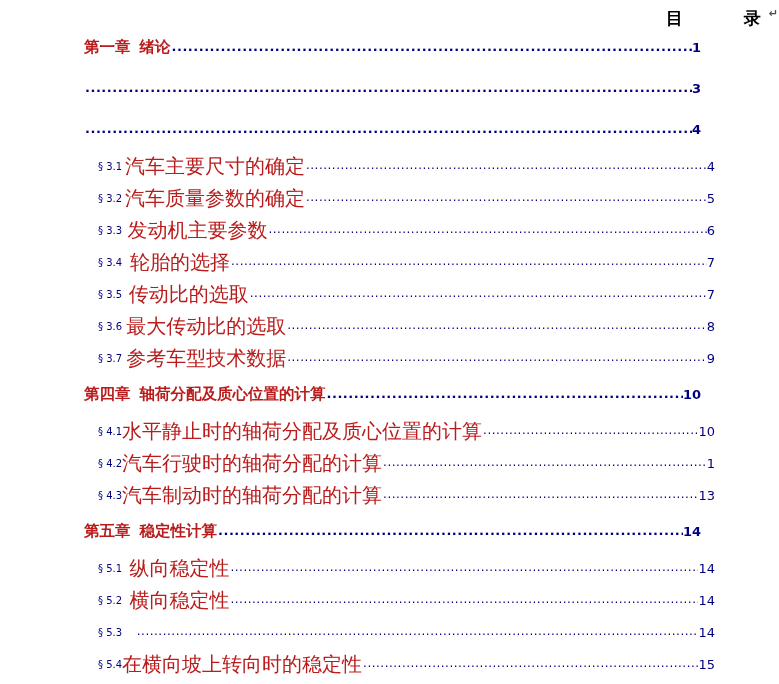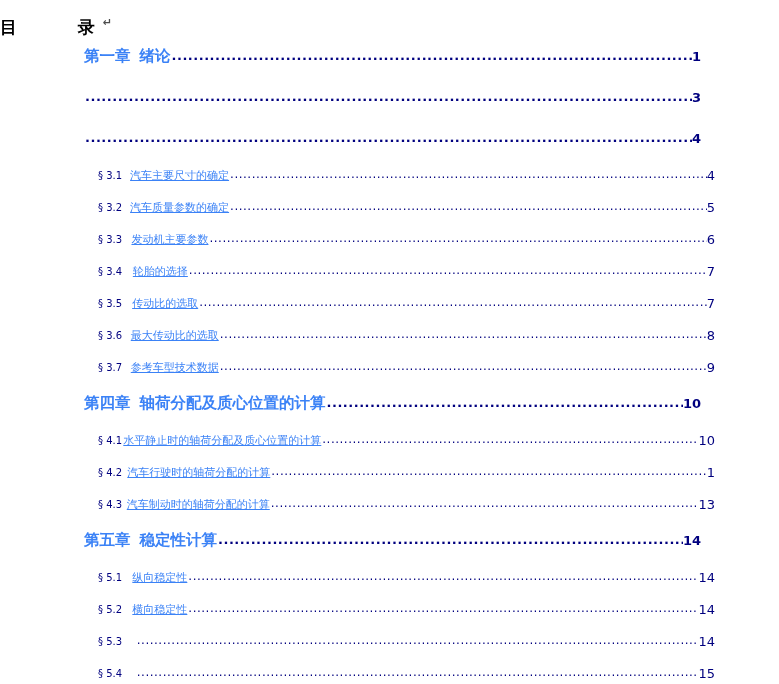--- a/index.html
+++ b/index.html
@@ -13,26 +13,26 @@
     font-family: "DejaVu Sans", "Liberation Sans", sans-serif;
     overflow: hidden;
   }
   .page {
     position: relative;
     width: 779px;
     height: 684px;
     background: #ffffff;
   }
   .doc-title {
-    text-align: left;
+    text-align: right;
     font-size: 17px;
     font-weight: bold;
     color: #000000;
     letter-spacing: 1px;
-    margin-top: 10px;
+    margin-top: 1px;
     margin-bottom: 0;
     height: 26px;
     line-height: 26px;
   }
   .doc-title .t-char {
     display: inline-block;
   }
   .doc-title .t-gap {
     display: inline-block;
     width: 46px;
@@ -46,21 +46,21 @@
     margin: 0;
     padding: 0 78px 0 84px;
   }
   .toc-entry {
     display: flex;
     align-items: baseline;
     width: 100%;
     white-space: nowrap;
   }
   .toc-entry .label {
-    color: #3b82f6;
+    color: #b91c1c;
     flex: 0 0 auto;
   }
   .toc-entry .leader {
     flex: 1 1 auto;
     overflow: hidden;
     color: #00007f;
     font-size: 12px;
     letter-spacing: 0.5px;
     padding: 0 1px;
     position: relative;
@@ -101,22 +101,21 @@
     align-items: center;
     padding-left: 14px;
   }
   .level2 .num {
     display: inline-block;
     width: 64px;
     font-size: 10px;
     color: #00007f;
   }
   .level2 .label {
-    font-size: 11px;
-    text-decoration: underline;
+    font-size: 20px;
   }
   .level2 .page-no {
     font-size: 13px;
   }
   .level2 .leader {
     font-size: 12px;
   }
   .clip-bottom {
     position: absolute;
     left: 0;
@@ -235,19 +234,20 @@
         <span class="leader">............................................................................................................................................................................................................................</span>
         <span class="page-no">14</span>
       </div>
       <div class="toc-entry level2">
         <span class="num">§ 5.3</span>
         <span class="leader">............................................................................................................................................................................................................................</span>
         <span class="page-no">14</span>
       </div>
       <div class="toc-entry level2">
         <span class="num">§ 5.4</span>
+        <span class="label"><span>在横向坡上转向时的稳定性</span></span>
         <span class="leader">............................................................................................................................................................................................................................</span>
         <span class="page-no">15</span>
       </div>
     </div>
 
   <div class="clip-bottom"></div>
 </div>
 
 </body></html>

